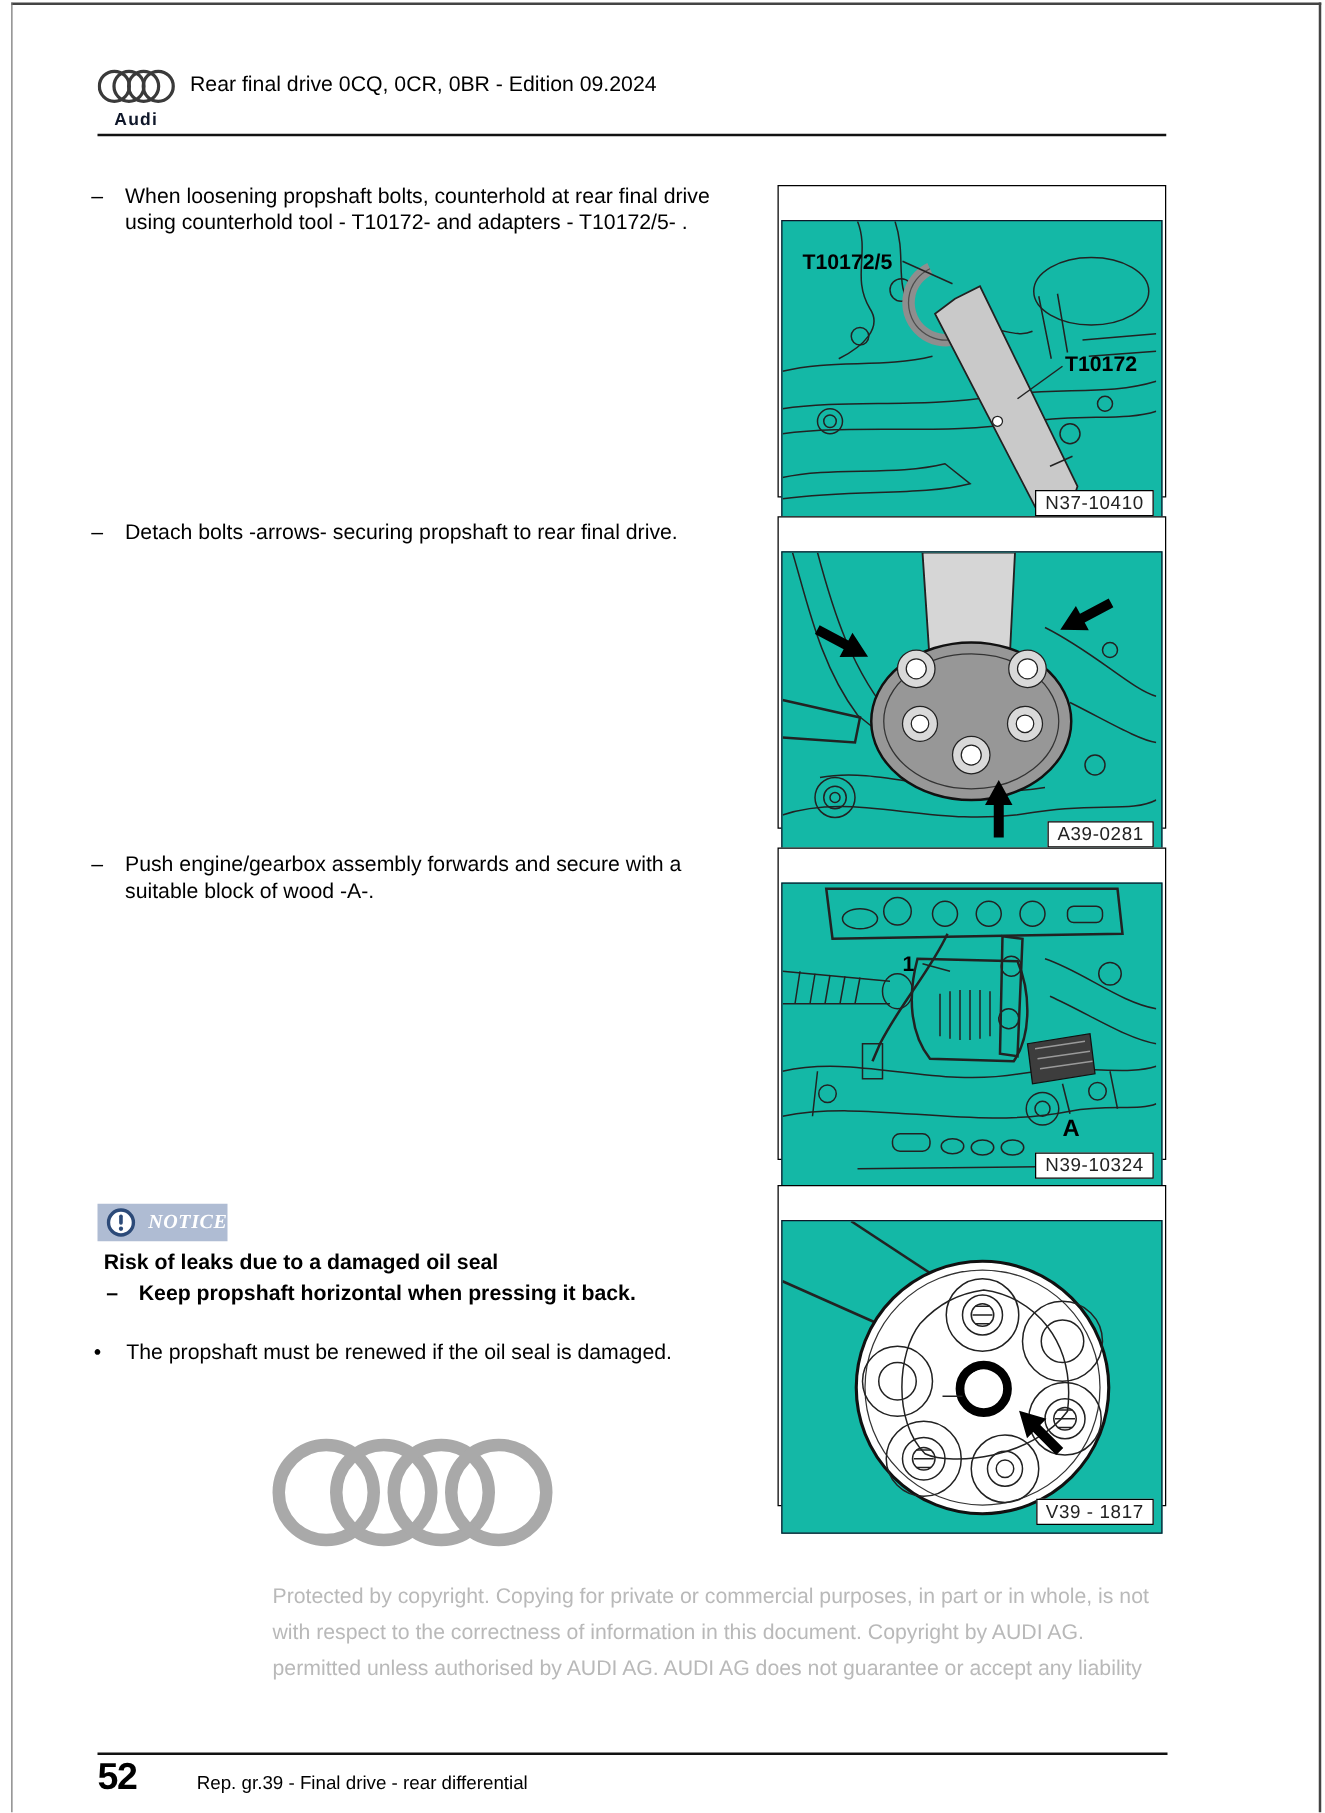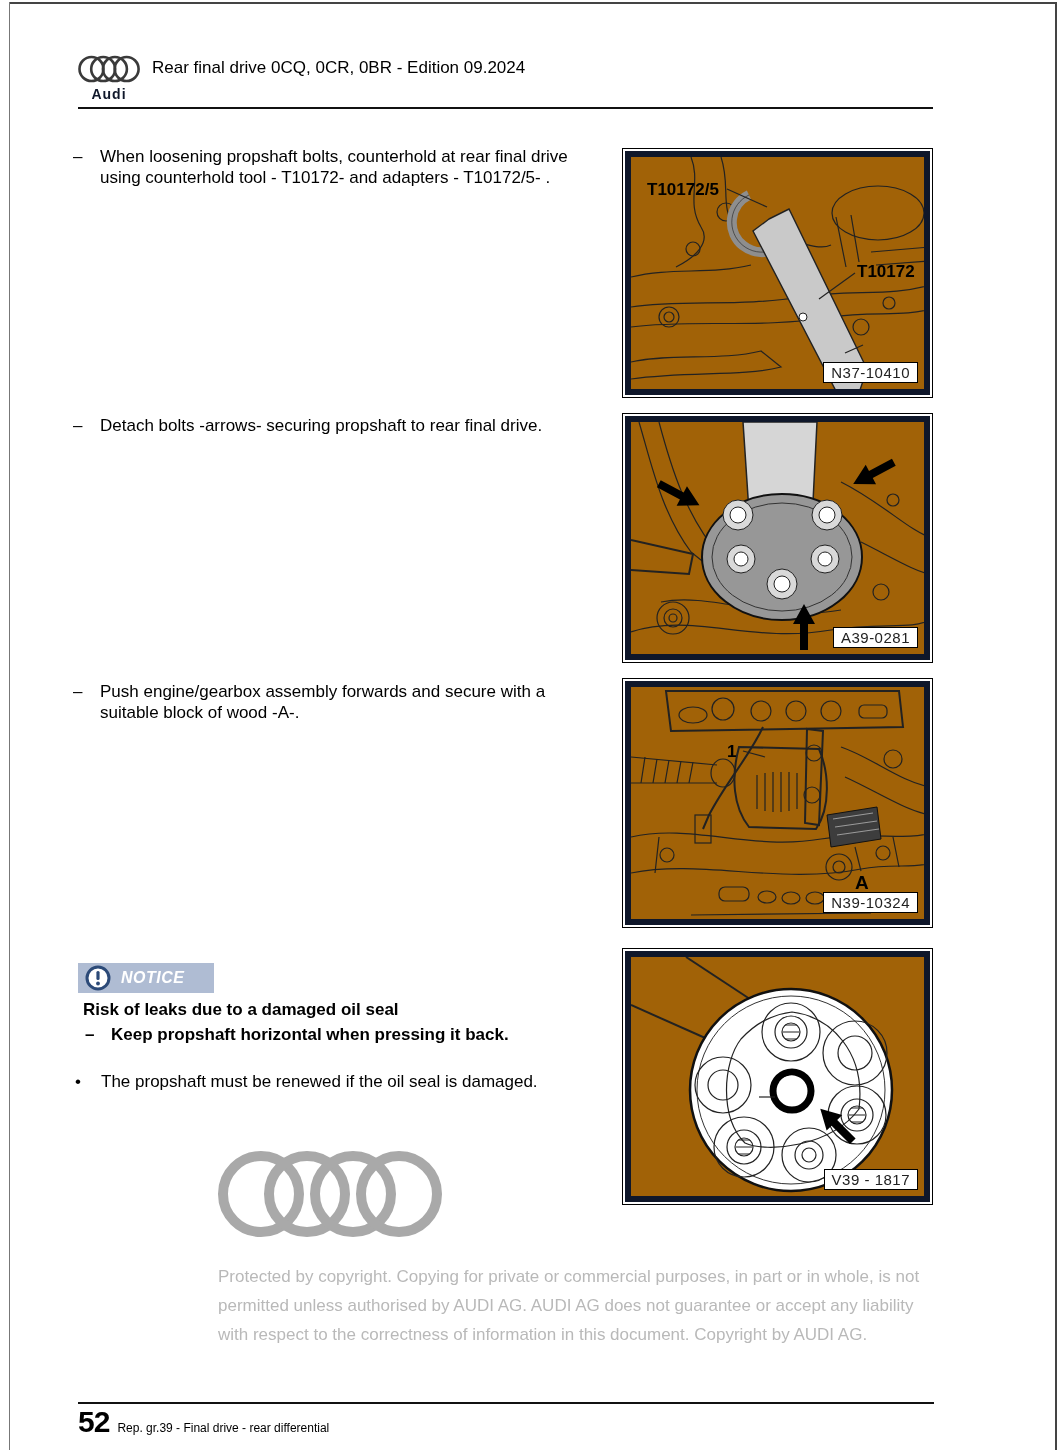--- a/index.html
+++ b/index.html
@@ -18,48 +18,48 @@
   .titles { font-size:17px; line-height:24px; padding-top:2px; white-space:nowrap; }
   .header-rule { position:absolute; left:78px; top:107px; width:855px; height:2px; background:#111; }
 
   
   .step { position:absolute; left:73px; width:515px; display:flex; font-size:17px; line-height:21px; }
   .step .dash { width:27px; flex:none; }
   .step .txt { width:480px; }
 
   
   .figure { position:absolute; left:622px; width:311px; border:1px solid #000; padding:2px; background:#fff; }
-  .fig-inner { position:relative; border:6px solid #0f172a; width:100%; height:100%; background:#a16207; overflow:hidden; }
+  .fig-inner { position:relative; border:1px solid #0f172a; width:100%; height:100%; background:#14b8a6; overflow:hidden;margin-top:25px; }
   .fig-inner svg { display:block; }
   .refbox { position:absolute; right:6px; bottom:6px; border:1px solid #000; background:#fff;
             font-size:15px; padding:1px 7px; letter-spacing:0.5px; color:#222; }
   svg text.figlabel { font-family:"Liberation Sans", sans-serif; font-weight:bold; font-size:17px; fill:#000; }
   svg text.figlabel-big { font-family:"Liberation Sans", sans-serif; font-weight:bold; font-size:19px; fill:#000; }
   svg .ln { stroke:#222; fill:none; stroke-width:1.2; }
   svg .ln2 { stroke:#222; fill:none; stroke-width:2; }
 
   
-  .notice-banner { position:absolute; left:78px; top:963px; width:136px; height:30px;
-                   background:#afbcd3; display:flex; align-items:center; gap:10px; padding-left:7px; }
+  .notice-banner { position:absolute; left:78px; top:963px; width:104px; height:30px;
+                   background:#afbcd3; display:flex; align-items:center; gap:10px; padding-left:7px;font-family:Liberation Serif, serif; }
   .notice-word { color:#fff; font-weight:bold; font-style:italic; font-size:16px; letter-spacing:0.5px; }
   .notice-title { position:absolute; left:83px; top:1000px; font-size:17px; font-weight:bold; }
   .notice-item { position:absolute; left:85px; top:1025px; display:flex; font-size:17px; font-weight:bold; }
   .notice-item .dash { width:26px; flex:none; }
   .bullet-item { position:absolute; left:75px; top:1072px; display:flex; font-size:17px; }
   .bullet-item .bul { width:26px; flex:none; }
 
   
   .watermark { position:absolute; left:217px; top:1147px; }
   .copyright { position:absolute; left:218px; top:1262px; font-size:17px; line-height:29px; color:#b9b9b9; }
 
   
   .footer-rule { position:absolute; left:78px; top:1402px; width:856px; height:2px; background:#111; }
-  .footer { position:absolute; left:78px; top:1405px; display:flex; align-items:baseline; gap:8px; }
+  .footer { position:absolute; left:78px; top:1405px; display:flex; align-items:baseline; gap:32px; }
   .page-num { font-size:30px; font-weight:bold; letter-spacing:-1px; }
-  .footer-txt { font-size:12px; }
+  .footer-txt { font-size:15px;margin-left:16px; }
 </style>
 </head>
 <body>
 
 <div class="page">
   <div class="frame-top"></div>
   <div class="frame-left"></div>
   <div class="frame-right"></div>
 
   <div class="header">
@@ -307,22 +307,22 @@
         <circle cx="44" cy="47" r="38"></circle>
           <circle cx="90" cy="47" r="38"></circle>
         <circle cx="136" cy="47" r="38"></circle>
           <circle cx="182" cy="47" r="38"></circle>
       </g>
     </svg>
   </div>
 
   <div class="copyright">
     <div>Protected by copyright. Copying for private or commercial purposes, in part or in whole, is not</div>
+    <div>with respect to the correctness of information in this document. Copyright by AUDI AG.</div>
     <div>permitted unless authorised by AUDI AG. AUDI AG does not guarantee or accept any liability</div>
-    <div>with respect to the correctness of information in this document. Copyright by AUDI AG.</div>
   </div>
 
   <div class="footer-rule"></div>
   <div class="footer">
     <span class="page-num">52</span>
     <span class="footer-txt">Rep. gr.39 - Final drive - rear differential</span>
   </div>
 </div>
 
 </body></html>

